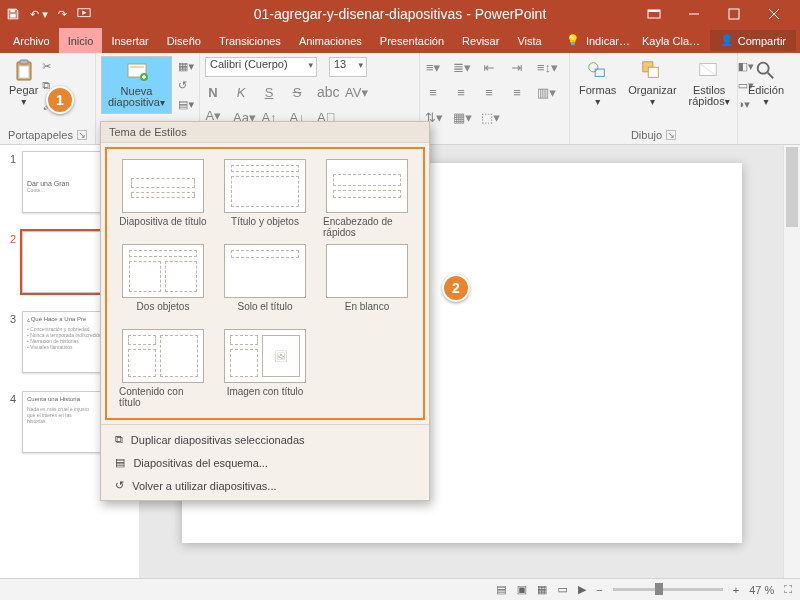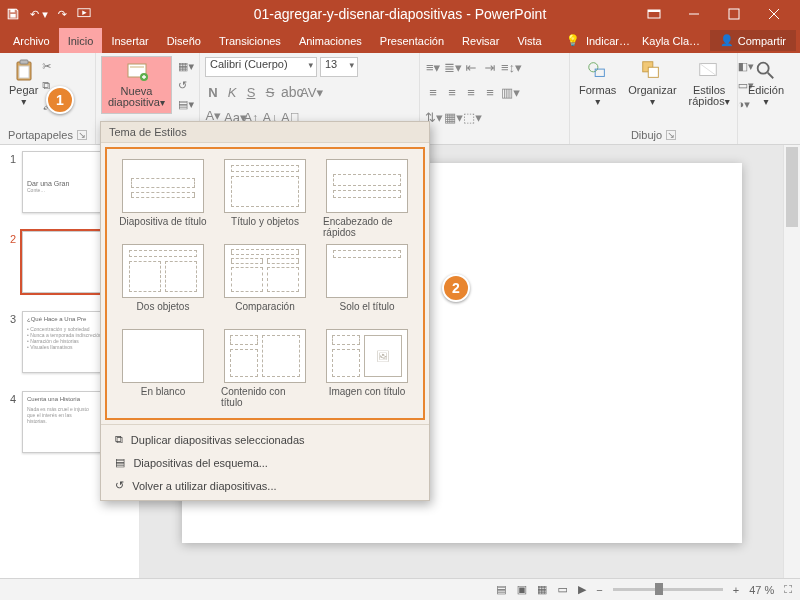--- a/index.html
+++ b/index.html
@@ -14,21 +14,21 @@
 .menubar .tab{padding:4px 9px;height:25px;display:flex;align-items:center;font-size:11px;cursor:pointer}
 .menubar .tab.active{background:#fca5a5;color:#444}
 .menubar .right{margin-left:auto;display:flex;align-items:center;gap:2px}
 .menubar .share{background:#9e3f27;padding:4px 10px;display:flex;align-items:center;gap:4px}
 .ribbon{height:92px;background:#f3f3f3;border-bottom:1px solid #d4d4d4;display:flex;position:relative}
 .grp{border-right:1px solid #e1e1e1;padding:3px 5px 0 5px;display:flex;flex-direction:column;justify-content:space-between}
 .grp-label{color:#6a6a6a;font-size:10px;text-align:center;padding-bottom:3px;display:flex;justify-content:center;align-items:center;gap:4px}
 .big-btn{display:flex;flex-direction:column;align-items:center;justify-content:flex-start;padding:3px 4px;color:#444;gap:2px;cursor:pointer}
 .big-btn .ico{width:24px;height:24px}
 .big-btn .lbl{font-size:10px;line-height:11px;text-align:center}
-.small-row{display:flex;gap:3px;align-items:center;color:#777;height:22px}
+.small-row{display:flex;gap:12px;align-items:center;color:#777;height:22px}
 .ico16{width:16px;height:16px;display:inline-block;color:#777}
 .sel{border:1px solid #c8c8c8;background:#fff;height:20px;padding:0 16px 0 4px;font-size:11px;color:#444;position:relative}
 .sel::after{content:"▾";position:absolute;right:3px;top:2px;color:#666;font-size:9px}
 .ch{width:16px;text-align:center;color:#888;font-size:13px}
 .workspace{position:absolute;top:145px;left:0;right:0;bottom:22px;display:flex;background:#fff}
 .thumbs{width:140px;background:#fff;border-right:1px solid #e6e6e6;overflow:hidden;padding:6px 6px 6px 4px}
 .thumb-item{display:flex;gap:6px;margin-bottom:18px}
 .thumb-num{width:12px;text-align:right;color:#5a5a5a;font-size:11px;padding-top:2px}
 .thumb{width:108px;height:62px;background:#fff;border:1px solid #ccc;box-shadow:0 1px 2px rgba(0,0,0,.15);position:relative;padding:4px;font-size:5px;color:#888}
 .thumb.sel-th{outline:2px solid #d35230;outline-offset:0}
@@ -144,21 +144,21 @@
       </div>
     </div>
     <div class="grp-label">
         <span>Portapapeles</span>
         <span class="dlg-launch">↘</span>
       </div>
   </div>
 
   <div class="grp" style="width:104px">
     <div style="display:flex">
-      <div class="big-btn" style="background:#fca5a5;border:1px solid #c8c8c8">
+      <div class="big-btn" style="background:#7dd3fc;border:1px solid #c8c8c8">
         <span class="ico">
             <svg viewBox="0 0 24 24" width="24" height="24">
               <rect x="3" y="4" width="18" height="13" fill="#fff" stroke="#b89c68"></rect>
               <rect x="5" y="6" width="14" height="2" fill="#e6d9bc"></rect>
               <circle cx="19" cy="17" r="4" fill="#5fae4c"></circle>
               <path d="M19 15v4M17 17h4" stroke="#fff" stroke-width="1.3"></path>
             </svg>
           </span>
         <span class="lbl"><span>Nueva diapositiva</span>▾</span>
       </div>
@@ -357,30 +357,20 @@
     <div class="layout">
       <div class="prev">
           <div class="dashbox" style="left:6px;right:6px;top:5px;height:7px"></div>
           <div class="dashbox" style="left:6px;top:16px;bottom:5px;width:32px"></div>
           <div class="dashbox" style="right:6px;top:16px;bottom:5px;width:32px"></div>
         </div>
       <div class="cap">Dos objetos</div>
     </div>
     <div class="layout">
       <div class="prev">
-          <div class="dashbox" style="left:6px;right:6px;top:4px;height:6px"></div>
-          <div class="dashbox" style="left:6px;top:13px;width:32px;height:6px"></div>
-          <div class="dashbox" style="right:6px;top:13px;width:32px;height:6px"></div>
-          <div class="dashbox" style="left:6px;top:22px;bottom:5px;width:32px"></div>
-          <div class="dashbox" style="right:6px;top:22px;bottom:5px;width:32px"></div>
-        </div>
-      <div class="cap">Comparación</div>
-    </div>
-    <div class="layout">
-      <div class="prev">
           <div class="dashbox" style="left:6px;right:6px;top:5px;height:8px"></div>
         </div>
       <div class="cap">Solo el título</div>
     </div>
     <div class="layout">
       <div class="prev"></div>
       <div class="cap">En blanco</div>
     </div>
     <div class="layout">
       <div class="prev">

